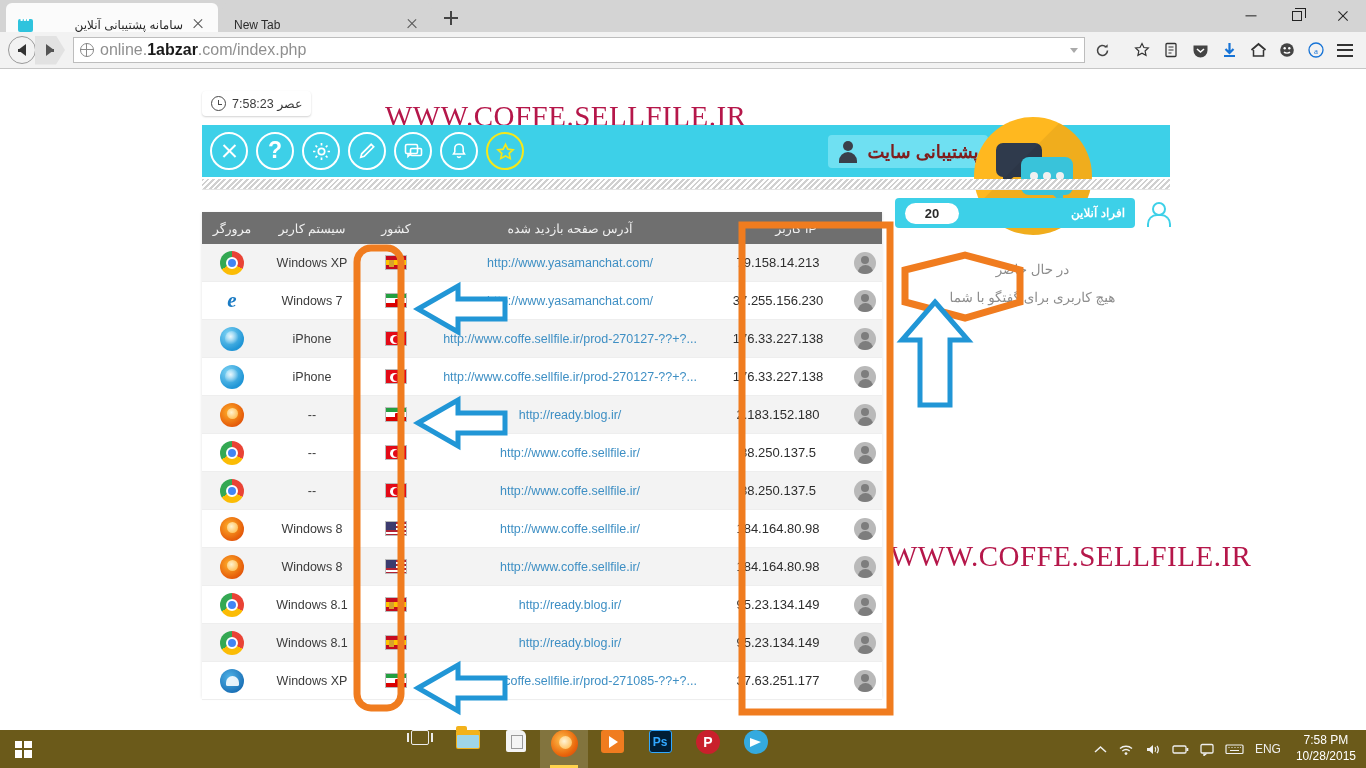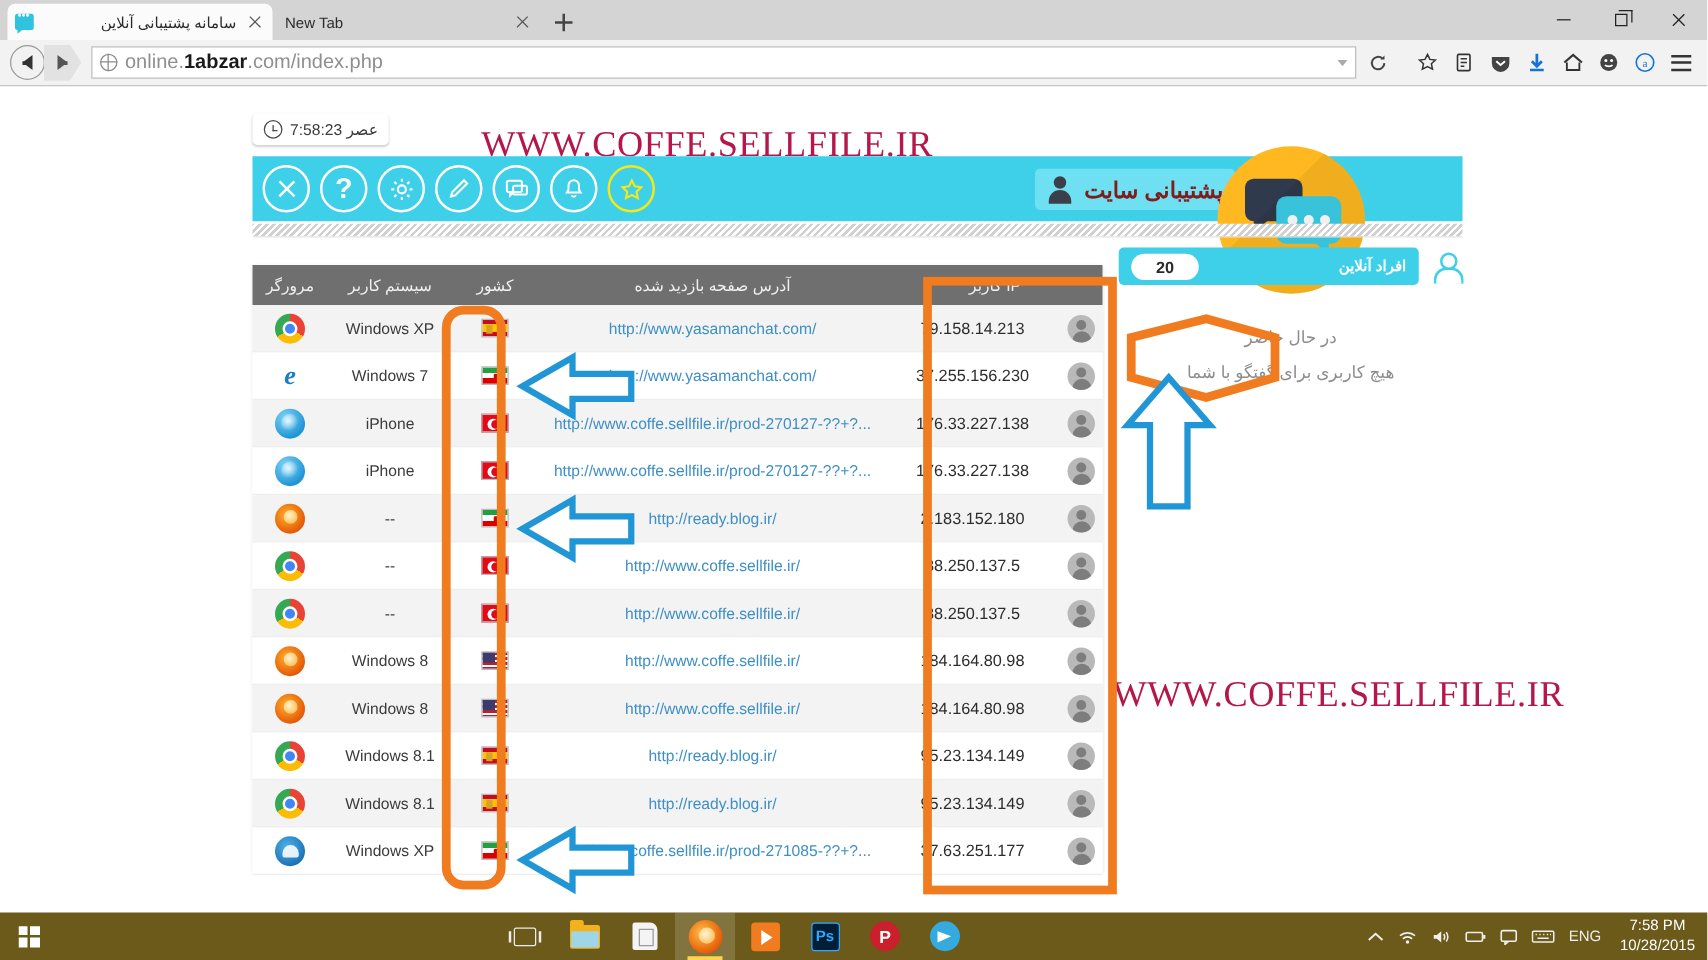--- a/index.html
+++ b/index.html
@@ -12,22 +12,22 @@
   .screen { position: relative; width: 1366px; height: 768px; }
 
   
   .tabstrip {
     position: absolute; top: 0; left: 0; width: 1366px; height: 32px;
     background: #d4d4d4;
   }
   .tab {
     position: absolute; top: 3px; height: 29px;
     border-radius: 6px 6px 0 0;
-    display: flex; align-items: center; gap: 7px;
-    padding: 0 6px;
+    display: flex; align-items: flex-end; gap: 7px;
+    padding: 0 12px;
   }
   .tab.active { left: 6px; width: 212px; background: #fbfbfb; }
   .tab.inactive { left: 222px; width: 210px; background: #d4d4d4; }
   .tab-fav {
     width: 15px; height: 13px; background: #2fc3dd; border-radius: 2px;
     position: relative; flex: 0 0 auto;
   }
   .tab-fav::after {
     content: ""; position: absolute; left: 2px; bottom: -3px;
     border-top: 4px solid #2fc3dd; border-right: 5px solid transparent;
@@ -445,21 +445,21 @@
   .mic-ico::before {
     content:""; position:absolute; left:3px; top:0; width:5px; height:9px;
     border-radius:3px; background:#dcdcdc;
   }
   .mic-ico::after {
     content:""; position:absolute; left:1px; top:8px; width:9px; height:5px;
     border:1.4px solid #dcdcdc; border-top:none; border-radius:0 0 6px 6px;
   }
   .tb-apps { position: absolute; left: 396px; top: 0; height: 38px; display: flex; align-items: center; }
   .tb-app {
-    width: 48px; height: 38px; display: flex; align-items: center; justify-content: center;
+    width: 48px; height: 38px; display: flex; align-items: flex-start; justify-content: center;
     cursor: pointer; position: relative;
   }
   .tb-app.active-ff { background: rgba(255,255,255,0.16); }
   .tb-app.active-ff::after {
     content:""; position:absolute; left:10px; bottom:0; width:28px; height:3px; background:#ffd34d;
   }
   .taskview { width: 18px; height: 15px; border: 1.6px solid #ececec; border-radius: 2px; position: relative; }
   .taskview::before { content:""; position:absolute; left:-5px; top:2px; width:2px; height:9px; background:#ececec; }
   .taskview::after  { content:""; position:absolute; right:-5px; top:2px; width:2px; height:9px; background:#ececec; }
   .folder-ico { width: 24px; height: 19px; background: #f3b21b; border-radius: 2px; position: relative; }

